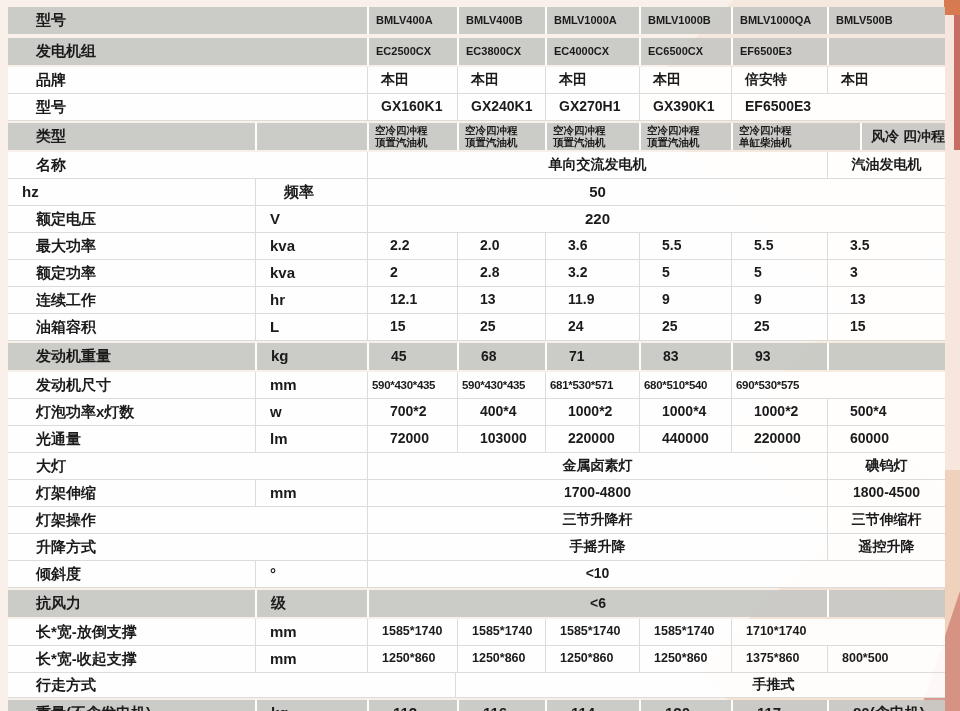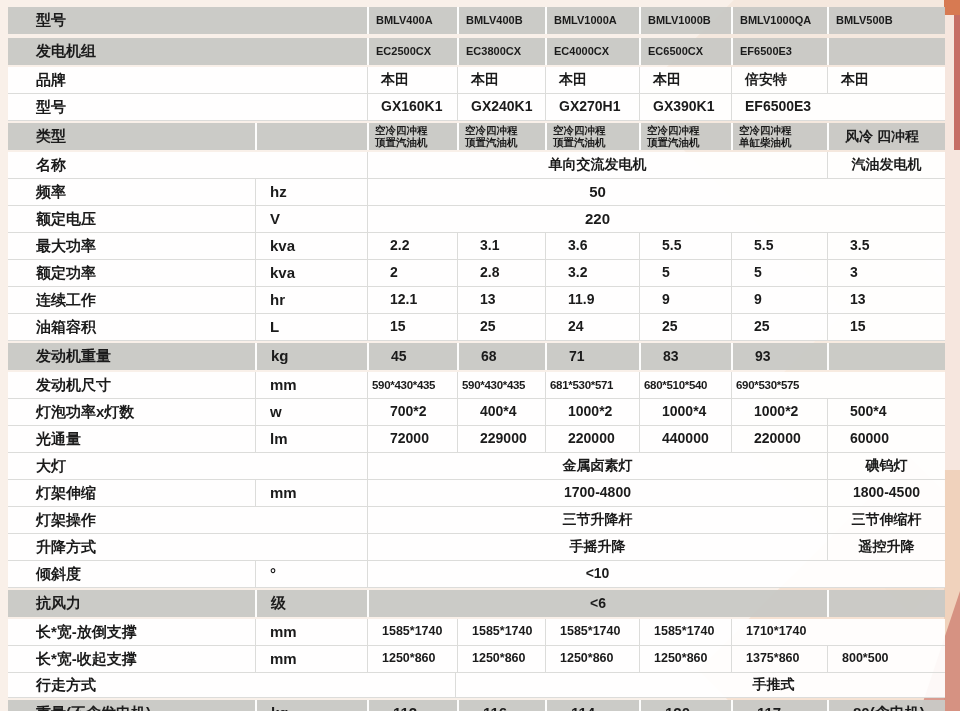--- a/index.html
+++ b/index.html
@@ -40,21 +40,21 @@
   .cell.data{padding-left:22px;}
   .cell.merged{grid-column:3 / 8;justify-content:center;padding-left:0;}
   .cell.lastcol{grid-column:8;justify-content:center;padding-left:0;}
   
   .row-model{height:28px;margin-bottom:5px;}
   .row-model .cell.data,.row-genset .cell.data{padding-left:7px;font-size:11px;}
   .row-genset{margin-bottom:3px;}
   .row-brand .cell.data,.row-engine-model .cell.data{padding-left:13px;}
   .row-engine-type{height:30px;margin:1px 0;}
   .row-engine-type .cell.data{padding-left:6px;font-size:10.5px;line-height:1.12;}
-  .row-engine-type .cell.data.lastcell{font-size:14px;padding-left:16px;}
+  .row-engine-type .cell.data.lastcell{font-size:14px;padding-left:9px;margin-left:33px;}
   .row-engine-size .cell.data{padding-left:4px;font-size:11.5px;letter-spacing:-0.3px;}
   .row-fold-support .cell.data,.row-stow-support .cell.data{padding-left:14px;font-size:12.5px;}
   .row-weight-total{height:28px;}
   .row-weight-total .cell.data{padding-left:24px;font-size:15px;}
   .row-walk{height:24px;gap:44px;}
   .row-frequency .cell.merged,.row-voltage .cell.merged{font-size:15px;}
 </style>
 </head>
 <body>
 
@@ -121,36 +121,36 @@
 单缸柴油机</div>
       <div class="cell data lastcell">风冷 四冲程</div>
     </div>
     <div class="row row-generator-name white">
       <div class="cell label">名称</div>
       <div class="cell unit empty"></div>
       <div class="cell merged">单向交流发电机</div>
       <div class="cell lastcol">汽油发电机</div>
     </div>
     <div class="row row-frequency white">
+      <div class="cell unit">hz</div>
       <div class="cell label">频率</div>
-      <div class="cell unit">hz</div>
       <div class="cell merged">50</div>
       <div class="cell lastcol empty"></div>
     </div>
     <div class="row row-voltage white">
       <div class="cell label">额定电压</div>
       <div class="cell unit">V</div>
       <div class="cell merged">220</div>
       <div class="cell lastcol empty"></div>
     </div>
     <div class="row row-max-power white">
       <div class="cell label">最大功率</div>
       <div class="cell unit">kva</div>
       <div class="cell data">2.2</div>
-      <div class="cell data">3.1</div>
+      <div class="cell data">2.0</div>
       <div class="cell data">3.6</div>
       <div class="cell data">5.5</div>
       <div class="cell data">5.5</div>
       <div class="cell data lastcell">3.5</div>
     </div>
     <div class="row row-rated-power white">
       <div class="cell label">额定功率</div>
       <div class="cell unit">kva</div>
       <div class="cell data">2</div>
       <div class="cell data">2.8</div>
@@ -206,21 +206,21 @@
       <div class="cell data">400*4</div>
       <div class="cell data">1000*2</div>
       <div class="cell data">1000*4</div>
       <div class="cell data">1000*2</div>
       <div class="cell data lastcell">500*4</div>
     </div>
     <div class="row row-luminous-flux white">
       <div class="cell label">光通量</div>
       <div class="cell unit">lm</div>
       <div class="cell data">72000</div>
-      <div class="cell data">229000</div>
+      <div class="cell data">103000</div>
       <div class="cell data">220000</div>
       <div class="cell data">440000</div>
       <div class="cell data">220000</div>
       <div class="cell data lastcell">60000</div>
     </div>
     <div class="row row-headlamp white">
       <div class="cell label">大灯</div>
       <div class="cell unit empty"></div>
       <div class="cell merged">金属卤素灯</div>
       <div class="cell lastcol">碘钨灯</div>

